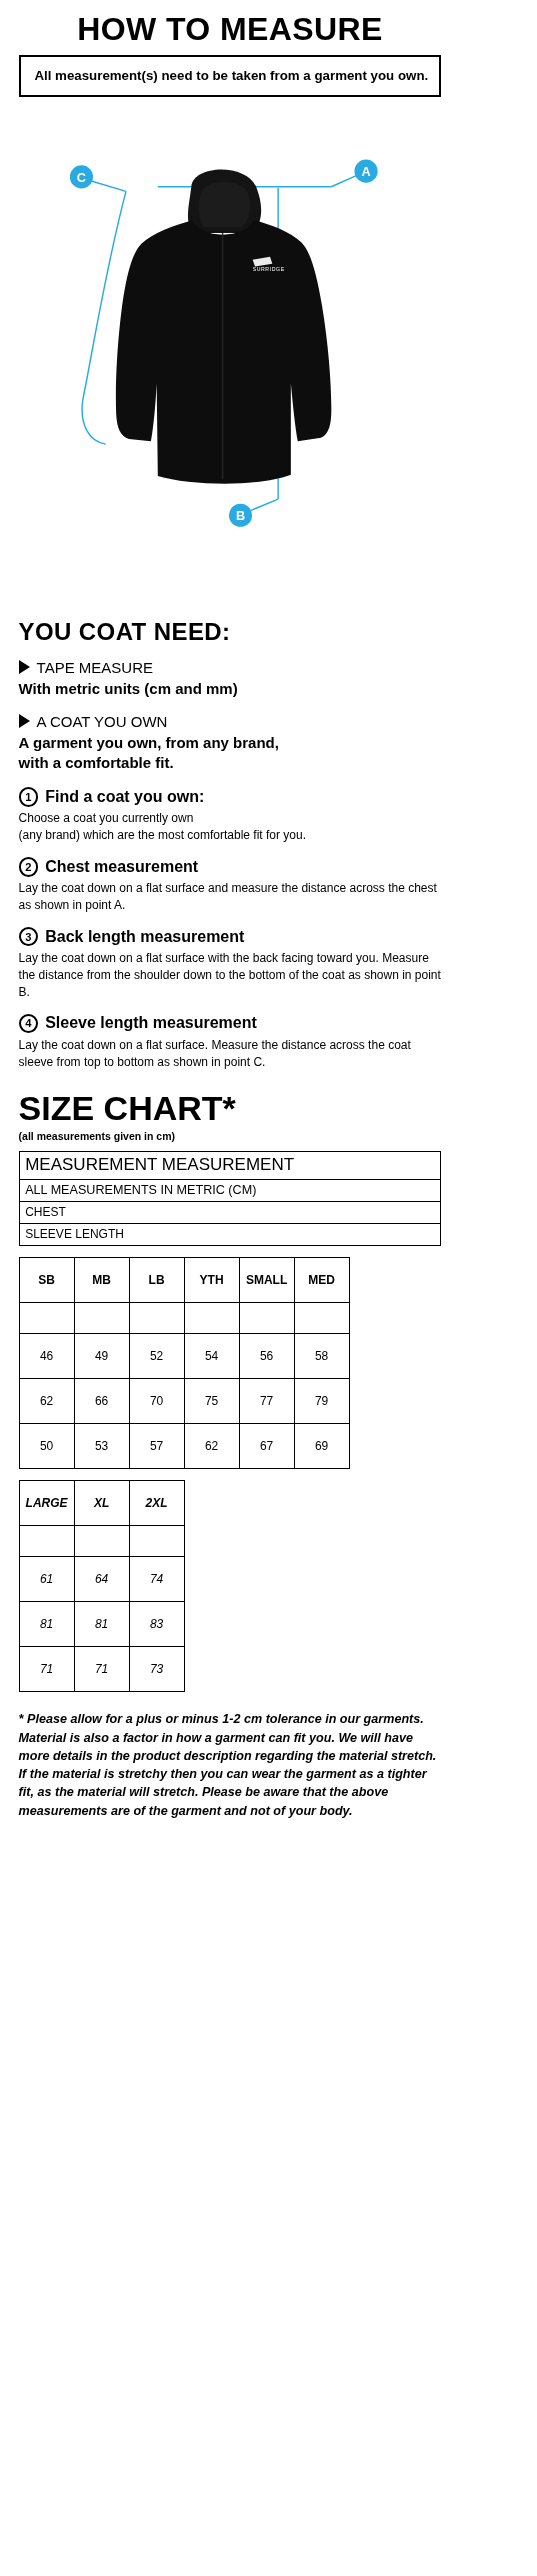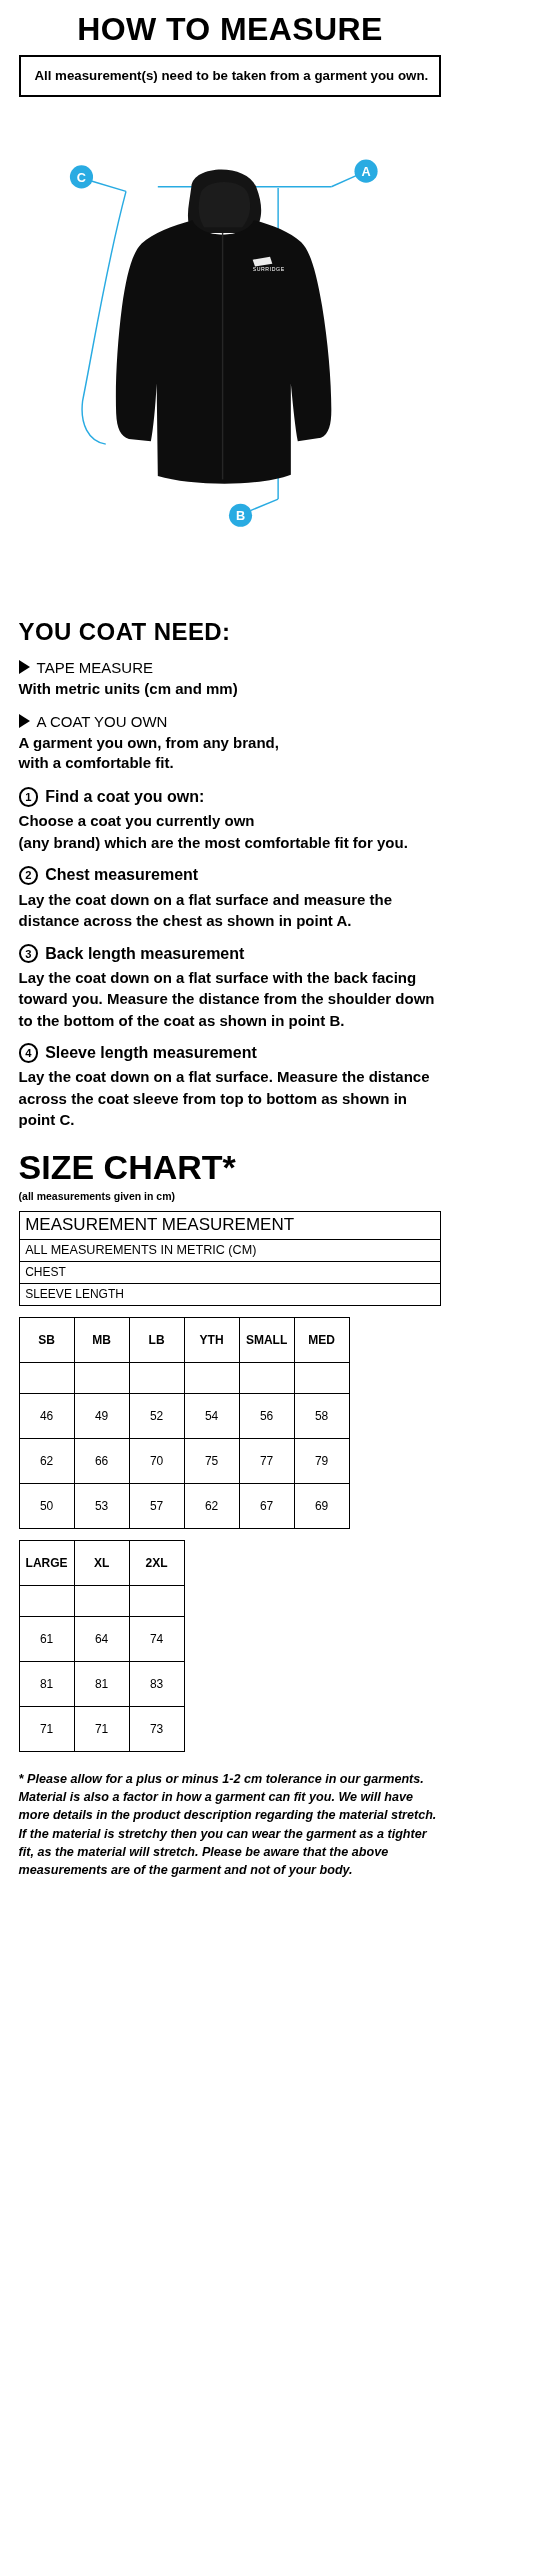--- a/index.html
+++ b/index.html
@@ -88,22 +88,22 @@
   .step-num {
     width: 19.6px; height: 19.6px;
     border: 2.1px solid #000;
     border-radius: 50%;
     display: flex; align-items: center; justify-content: center;
     font-size: 11.2px; font-weight: bold;
     flex: 0 0 auto;
   }
   .step-title { font-size: 16px; font-weight: bold; }
   .step-body {
-    font-size: 15px;
-    font-weight: bold;
+    font-size: 12px;
+    font-weight: normal;
     line-height: 1.42;
   }
 
   
   .chart-title {
     font-size: 34px;
     font-weight: bold;
     margin: 18px 0 2.8px 0;
   }
   .chart-sub {
@@ -127,21 +127,21 @@
   table.sizes { margin-top: 11.2px; }
   table.sizes th, table.sizes td {
     border: 1.4px solid #000;
     text-align: center;
     padding: 15px 0;
     font-size: 12px;
   }
   table.sizes th { font-weight: bold; }
   table.sizes td { font-weight: normal; }
   table.sizes.grp1 th, table.sizes.grp1 td { width: 55px; }
-  table.sizes.grp2 th, table.sizes.grp2 td { width: 55px; }
+  table.sizes.grp2 th, table.sizes.grp2 td { width: 55px; font-style: italic; }
   .blankrow td { border-left: 1.4px solid #000; border-right: 1.4px solid #000; border-top: none; border-bottom: none; height: 7px; }
 
   
   .footnote {
     margin: 18px 0 21px 0;
     font-size: 12.6px;
     font-style: italic;
     font-weight: bold;
     line-height: 1.45;
   }

